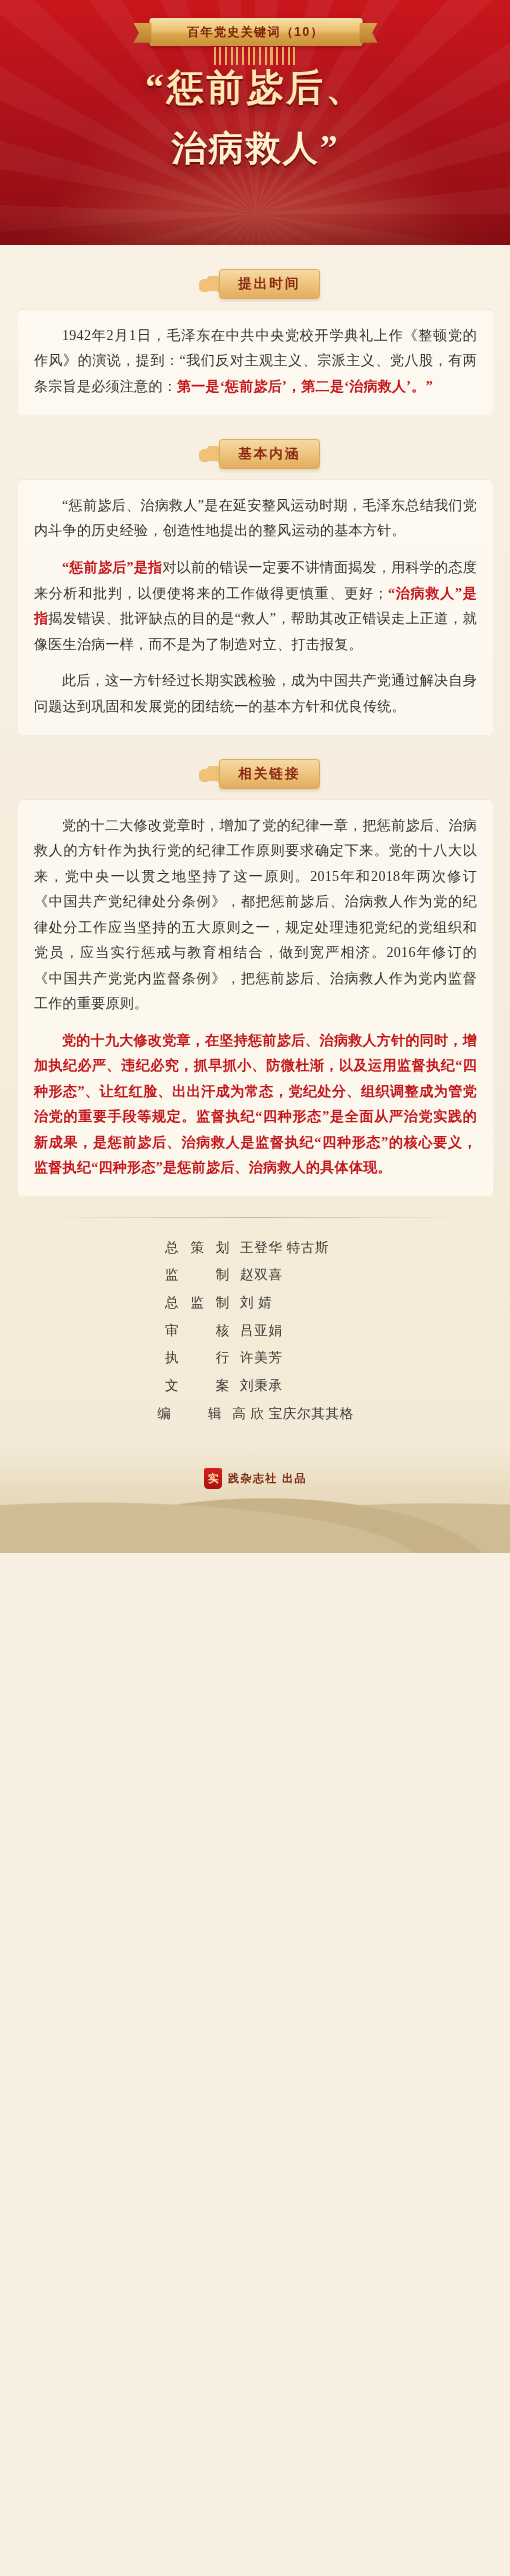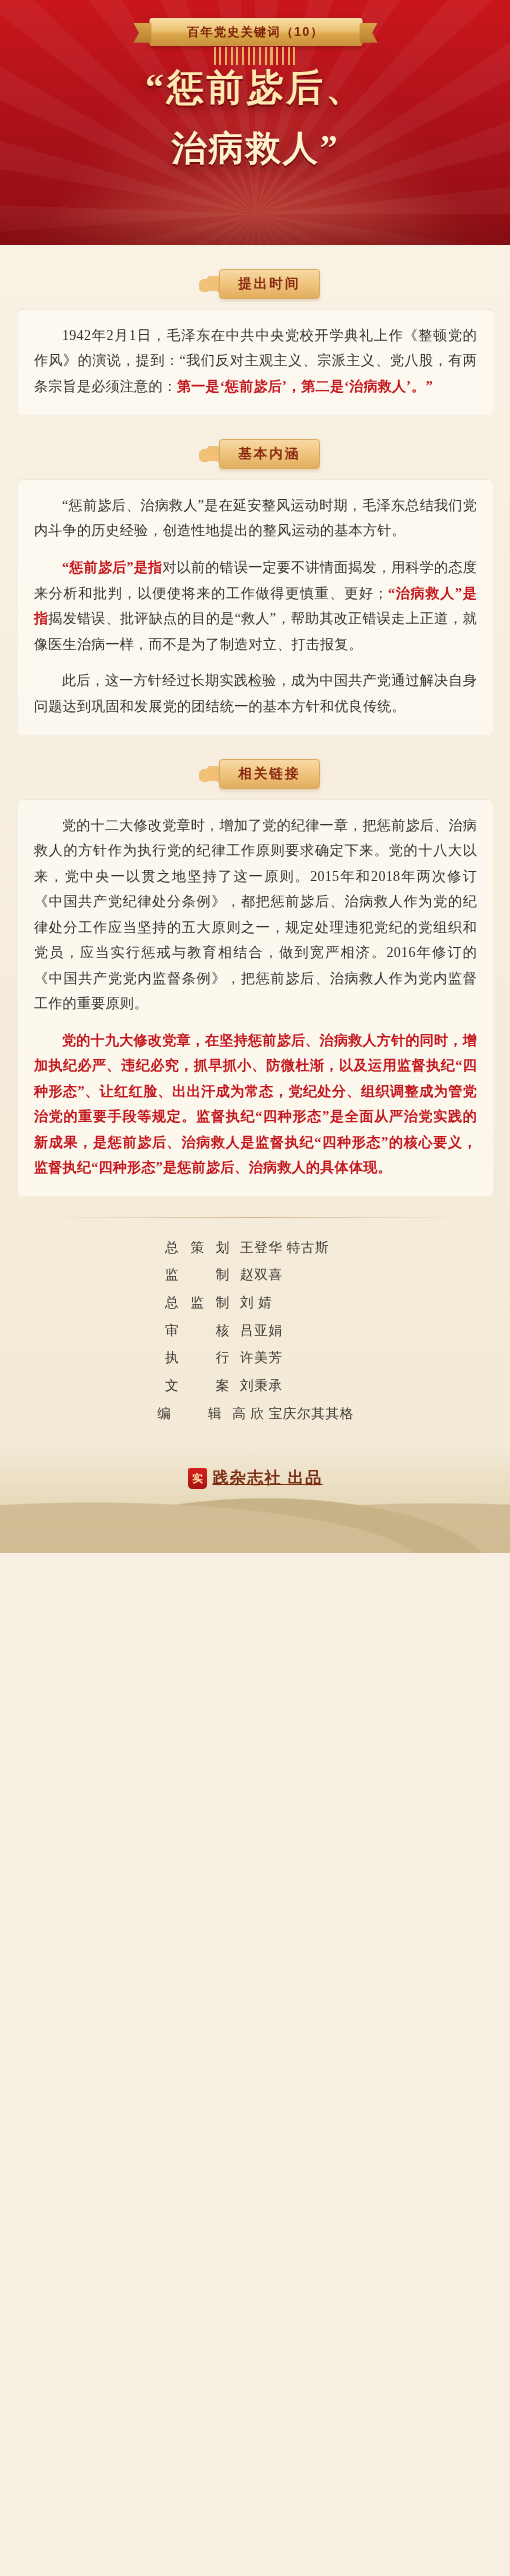--- a/index.html
+++ b/index.html
@@ -175,23 +175,22 @@
   }
   .brand-mark{
     width:18.4px;height:21px;
     background:linear-gradient(180deg,#d8201e,#a8120f);
     border-radius:2.1px 2.1px 4.3px 4.3px;
     display:flex;align-items:center;justify-content:center;
     color:#ffe9b0;font-size:10.6px;font-weight:bold;
     font-family:"Liberation Sans","DejaVu Sans",sans-serif;
   }
   .brand-text{
-    font-size:16px;color:#7a2b12;font-weight:bold;letter-spacing:1.4px;
-    font-family:"Liberation Sans","DejaVu Sans",sans-serif;
-    text-decoration:underline;
+    font-size:11px;color:#7a2b12;font-weight:bold;letter-spacing:1.4px;
+    font-family:"Liberation Sans","DejaVu Sans",sans-serif;
   }
 </style>
 </head>
 <body>
 
 <div class="page">
 
   <div class="banner">
     <div class="banner-rays"></div>
     <div class="ribbon">

